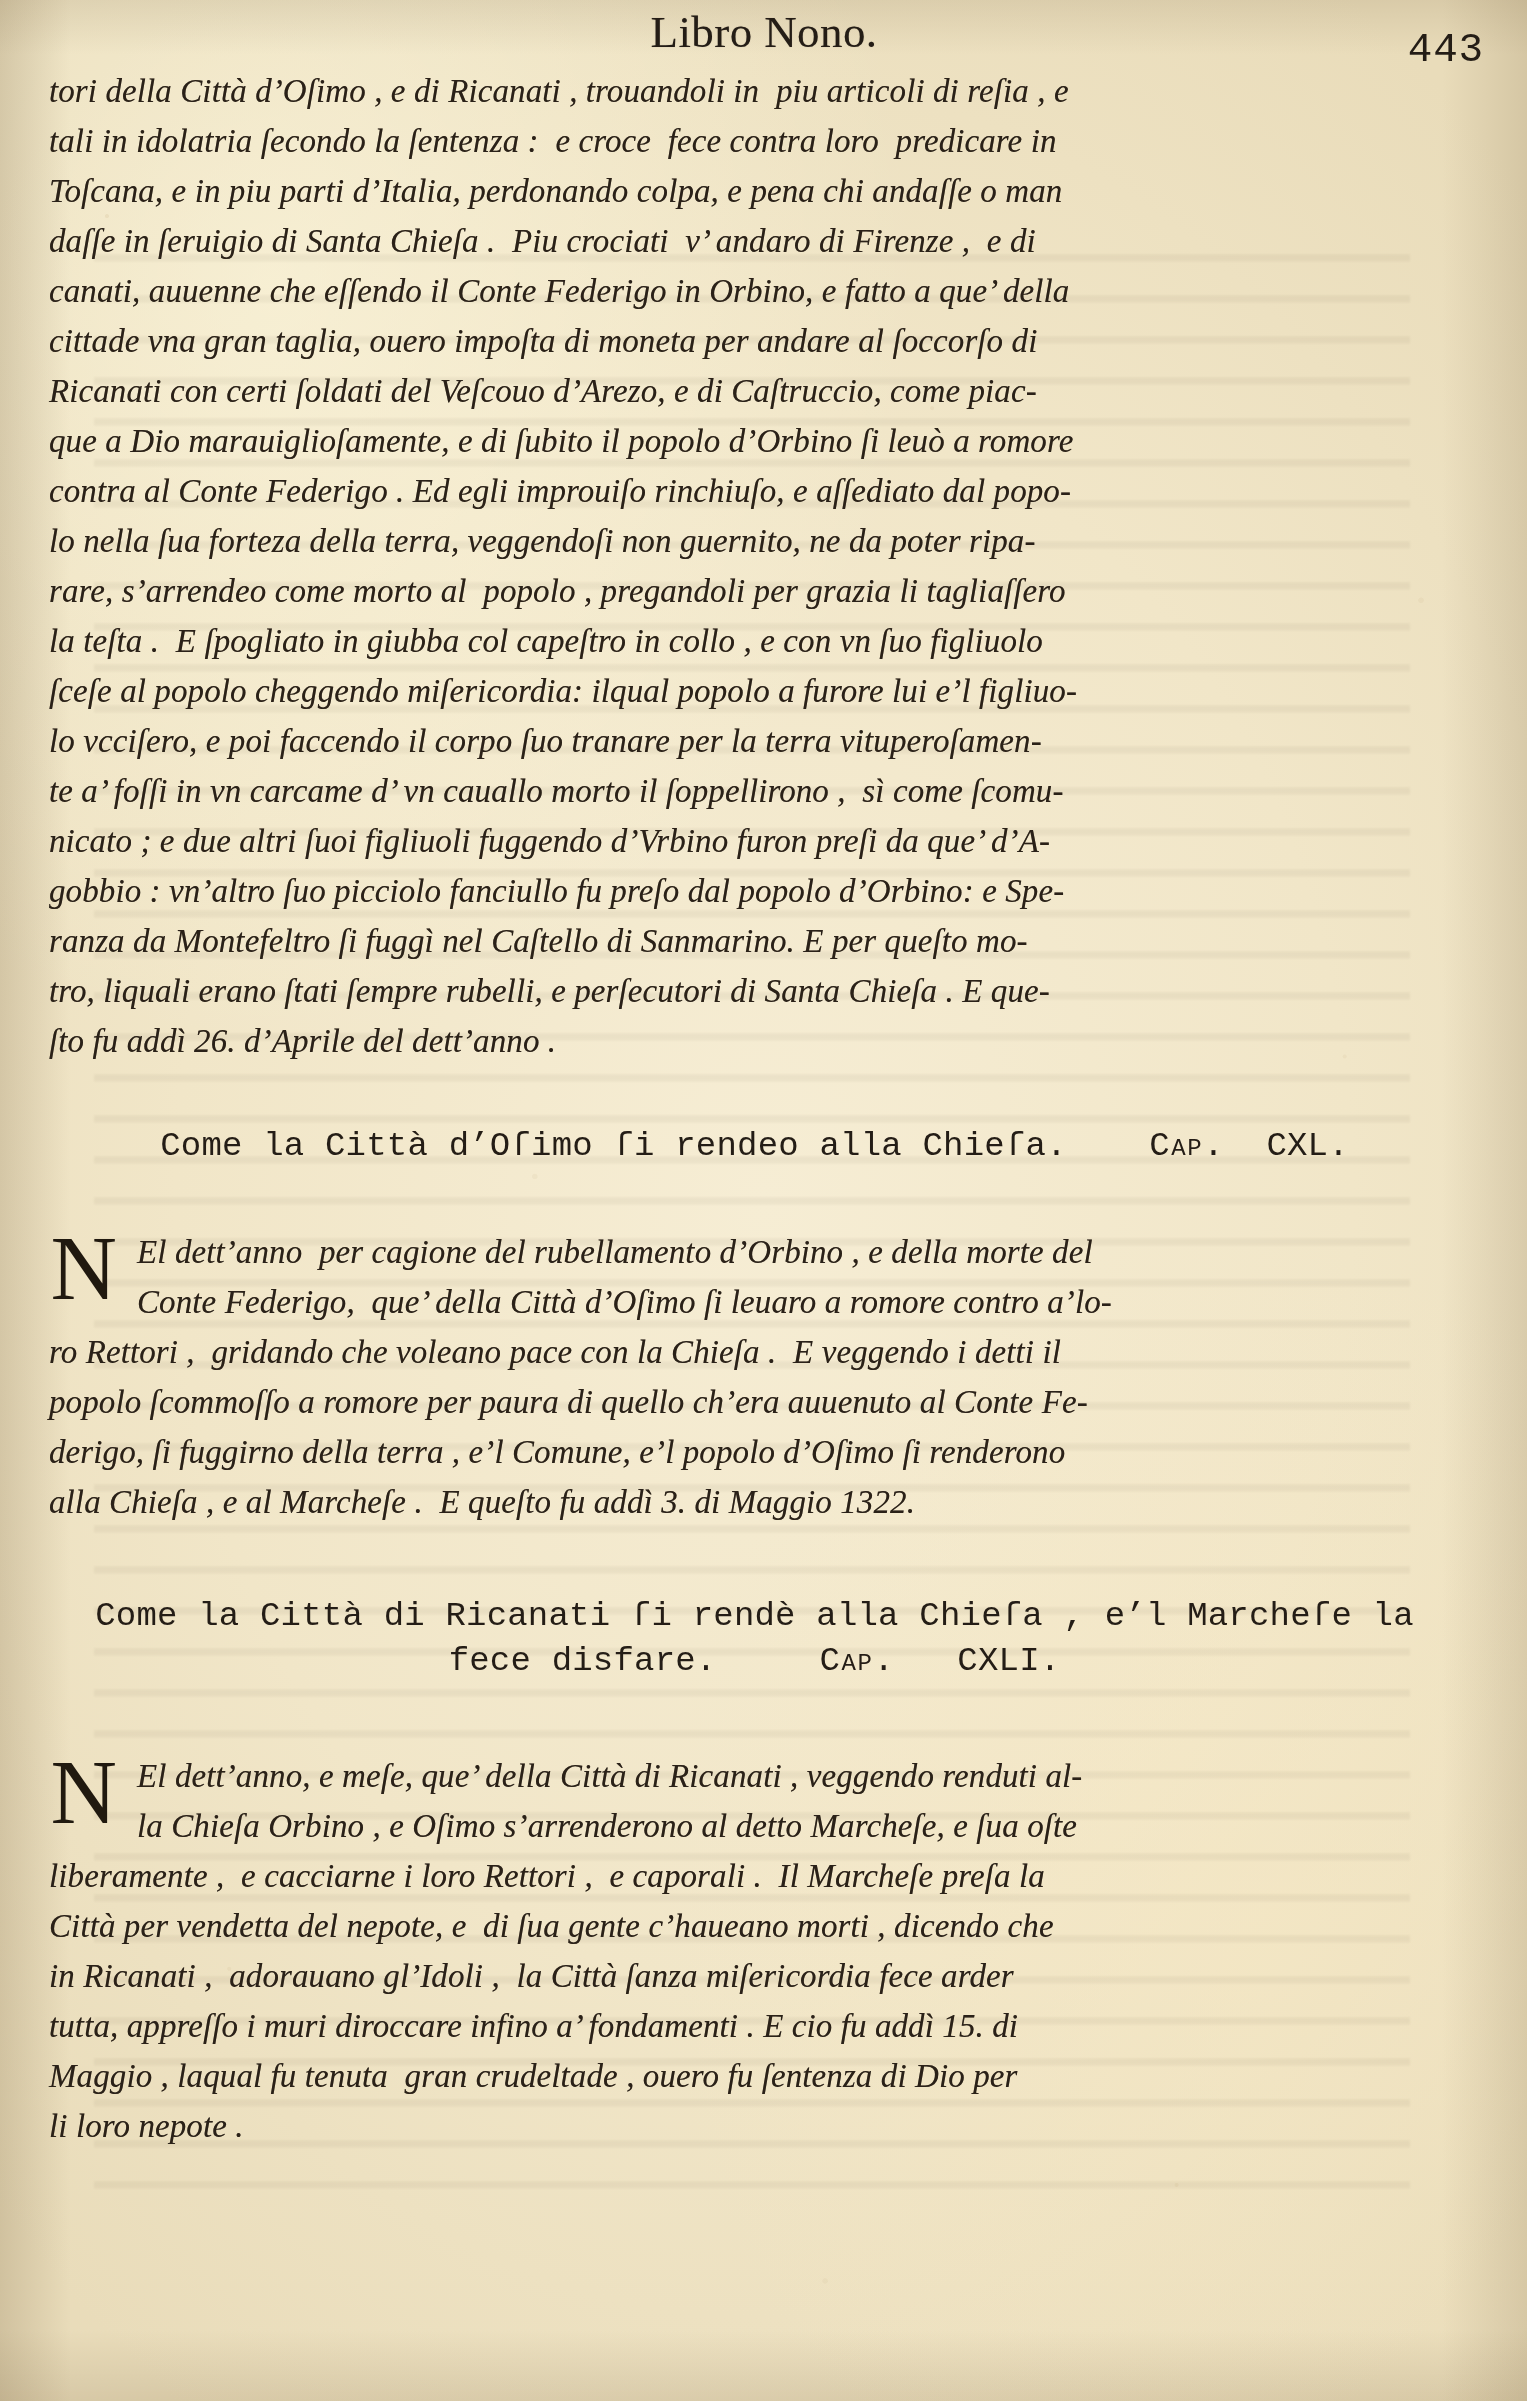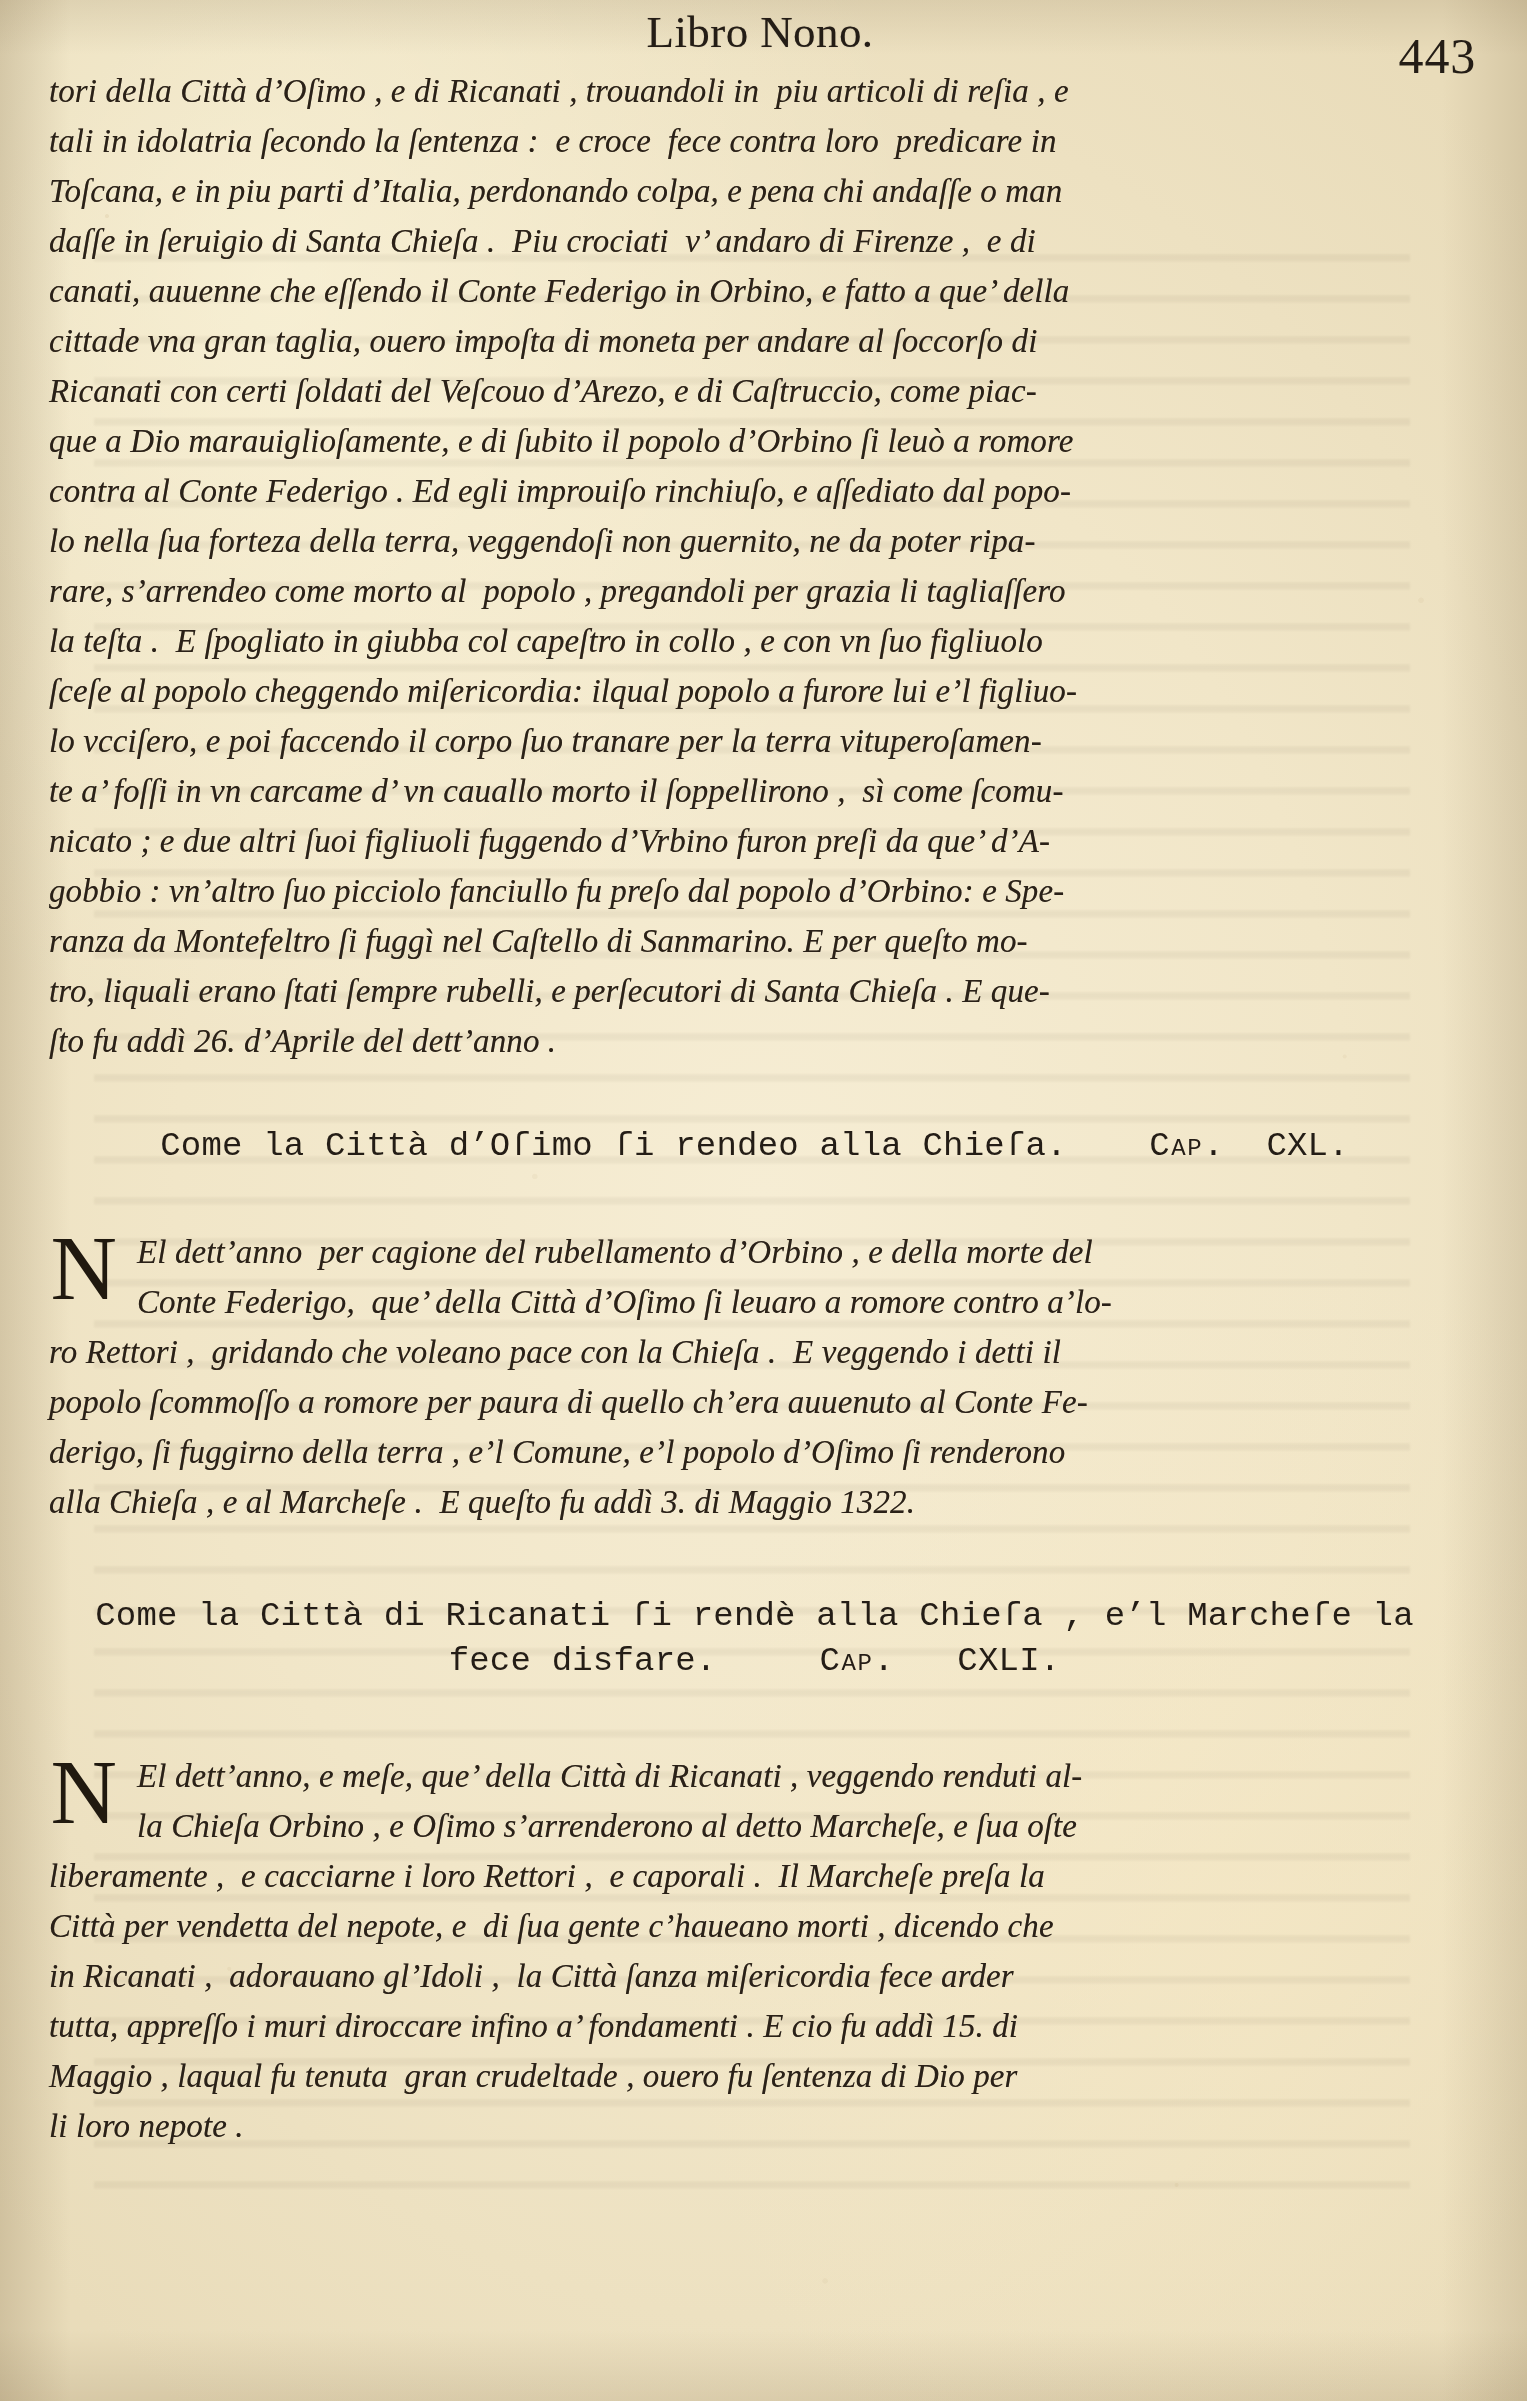--- a/index.html
+++ b/index.html
@@ -71,40 +71,41 @@
         rgba(60,45,25,0) 27px,
         rgba(60,45,25,0) 41px);
     filter: blur(0.9px);
   }
 
   .content { position: relative; z-index: 3; }
 
   
   #head {
     position: absolute;
-    top: 6.3px; left: 0; right: 8px;
+    top: 6.3px; left: 0; right: 0;
     height: 72px;
     padding-left: 34px;
   }
   #running-title {
     position: absolute;
     left: 0; right: 0;
     text-align: center;
     font-size: 45px;
     letter-spacing: 0.4px;
     color: #241d16;
     text-shadow: 0 0 0.8px rgba(40,30,20,.35);
   }
   #folio {
     position: absolute;
     right: 44px;
     top: 20.4px;
-    font-size: 50px;
+    font-size: 41px;
     letter-spacing: 0.8px;
     color: #241d16;
+    font-family: Liberation Mono, monospace;
   }
 
   
   #textblock {
     position: absolute;
     top: 66px;
     left: 49px;
     width: 1411px;
   }
 

